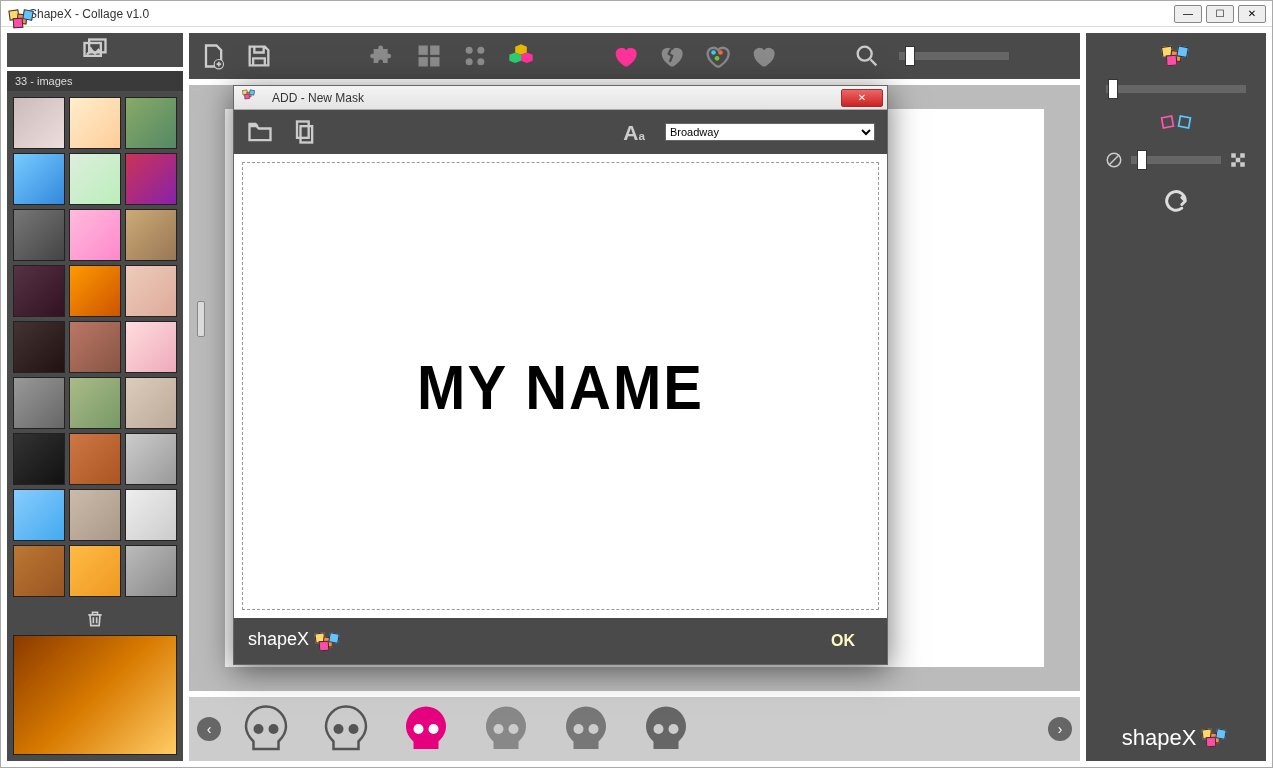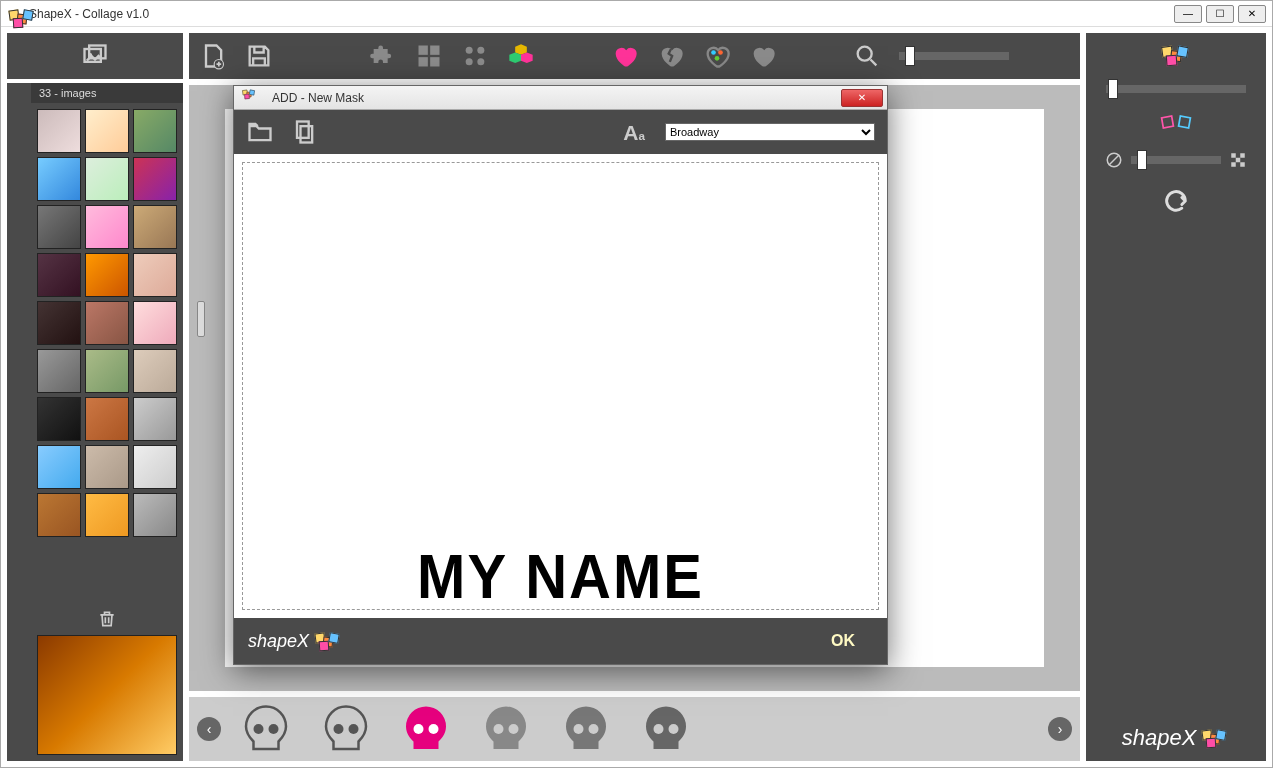--- a/index.html
+++ b/index.html
@@ -8,55 +8,55 @@
   .titlebar { height: 26px; background: #fff; display: flex; align-items: center; padding: 0 6px; border-bottom: 1px solid #ddd; }
   .titlebar .logo { width: 16px; height: 16px; margin-right: 6px; }
   .titlebar .title { font-size: 12px; color: #333; flex: 1; }
   .winbtns { display: flex; gap: 4px; }
   .winbtn { width: 28px; height: 18px; border: 1px solid #888; background: #eee; display:flex; align-items:center; justify-content:center; font-size:10px; cursor:pointer; border-radius:2px;}
   .app-body { display: flex; height: calc(100% - 26px); background: #fff; padding: 6px; gap: 6px; }
   .dark-panel { background: #4a4a4a; }
   
   .left { width: 176px; display:flex; flex-direction:column; gap:4px; }
   .left .top-icons { height: 46px; display:flex; align-items:center; justify-content:center; }
-  .images-panel { flex:1; display:flex; flex-direction:column;padding-left:24px; }
+  .images-panel { flex:1; display:flex; flex-direction:column; }
   .images-header { color:#ddd; font-size:11px; padding:4px 8px; background:#3a3a3a; }
   .thumb-grid { flex:1; padding:6px; display:grid; grid-template-columns: repeat(3, 1fr); gap:4px; align-content:start; overflow:hidden;}
   .thumb { width:100%; aspect-ratio:1/1; background:#888; border:1px solid #222; }
   .trash-row { display:flex; justify-content:center; padding:6px; }
   .preview-img { height:120px; background: linear-gradient(135deg,#8b3a00,#d87a00,#ffcc66); margin: 0 6px 6px 6px; border:1px solid #222;}
   
   .center { flex:1; display:flex; flex-direction:column; gap:6px; position:relative; }
   .top-toolbar { height:46px; display:flex; align-items:center; padding:0 10px; gap:18px; }
   .canvas-area { flex:1; background:#bbb; position:relative; display:flex; align-items:center; justify-content:center;}
   .canvas-white { background:#fff; width:92%; height:92%; }
   .bottom-toolbar { height:64px; background:#ccc; display:flex; align-items:center; padding:0 8px; gap:10px; position:relative;}
   .bottom-toolbar .nav { width:24px; height:24px; background:#666; border-radius:50%; color:#fff; display:flex; align-items:center; justify-content:center; font-size:14px; cursor:pointer;}
   .skull { width:70px; height:60px; }
   
   .right { width:180px; display:flex; flex-direction:column; padding:10px; gap:18px; align-items:center;}
   .slider { width:140px; height:8px; background:#666; position:relative; border-radius:0;}
   .slider .knob { position:absolute; top:-6px; width:10px; height:20px; background:#fff; border:1px solid #333;}
   .slider-row { display:flex; align-items:center; gap:8px; width:100%; justify-content:center;}
-  .brand { margin-top:auto; color:#fff; font-size:22px; font-style:italic; font-weight:300; display:flex; align-items:center; gap:4px;}
+  .brand { margin-top:auto; color:#fff; font-size:22px; font-weight:300; display:flex; gap:4px;}
   .brand-logo { width:30px; height:24px; position:relative; }
   .sq { position:absolute; width:10px; height:10px; border:1px solid #333; }
   .sq.a{background:#ffd86b; left:2px; top:4px; transform:rotate(-8deg);}
   .sq.b{background:#ff8a3d; left:10px; top:8px; transform:rotate(6deg);}
   .sq.c{background:#ff4da6; left:6px; top:12px; transform:rotate(-4deg);}
   .sq.d{background:#66c2ff; left:16px; top:4px; transform:rotate(10deg);}
   
   .modal { position:absolute; left:232px; top:84px; width:655px; height:580px; background:#fff; border:1px solid #666; box-shadow:0 6px 30px rgba(0,0,0,0.55); z-index:20; display:flex; flex-direction:column;}
   .modal .m-titlebar { height:24px; background:linear-gradient(#f4f4f4,#e4e4e4); display:flex; align-items:center; padding:0 4px; border-bottom:1px solid #aaa;}
   .modal .m-title { font-size:12px; color:#333; flex:1; margin-left:4px;}
   .modal .m-close { width:42px; height:18px; background:linear-gradient(#e66,#c22); color:#fff; display:flex; align-items:center; justify-content:center; font-size:10px; border:1px solid #933; border-radius:2px; cursor:pointer;}
   .modal .m-toolbar { height:44px; background:#4a4a4a; display:flex; align-items:center; padding:0 12px; gap:16px;}
   .modal .m-toolbar .spacer { flex:1; }
   .font-select { width:210px; height:18px; font-size:11px; background:#fff; border:1px solid #666;}
-  .modal .m-canvas { flex:1; margin:8px; border:1px dashed #999; display:flex; align-items:flex-end; justify-content:center; background:#fff;}
+  .modal .m-canvas { flex:1; margin:8px; border:1px dashed #999; display:flex; align-items:center; justify-content:center; background:#fff;}
   .mask-text { font-size:58px; font-weight:900; letter-spacing:2px; font-family: "Arial Black", "Impact", sans-serif; transform: scaleY(1.1);}
   .modal .m-footer { height:46px; background:#4a4a4a; display:flex; align-items:center; padding:0 14px;}
   .modal .m-footer .brand { margin:0; font-size:18px;}
   .m-ok { margin-left:auto; color:#fef9c3; font-size:16px; padding:6px 18px; cursor:pointer;font-weight:bold;}
   
   svg { display:block; }
   .tb-icon { width:28px; height:28px; color:#ccc; }
   .tb-icon.accent { color:#ff3399;}
   
   .drag-handle { position:absolute; left:196px; top:300px; width:8px; height:36px; background:#ddd; border:1px solid #888; border-radius:2px;}

